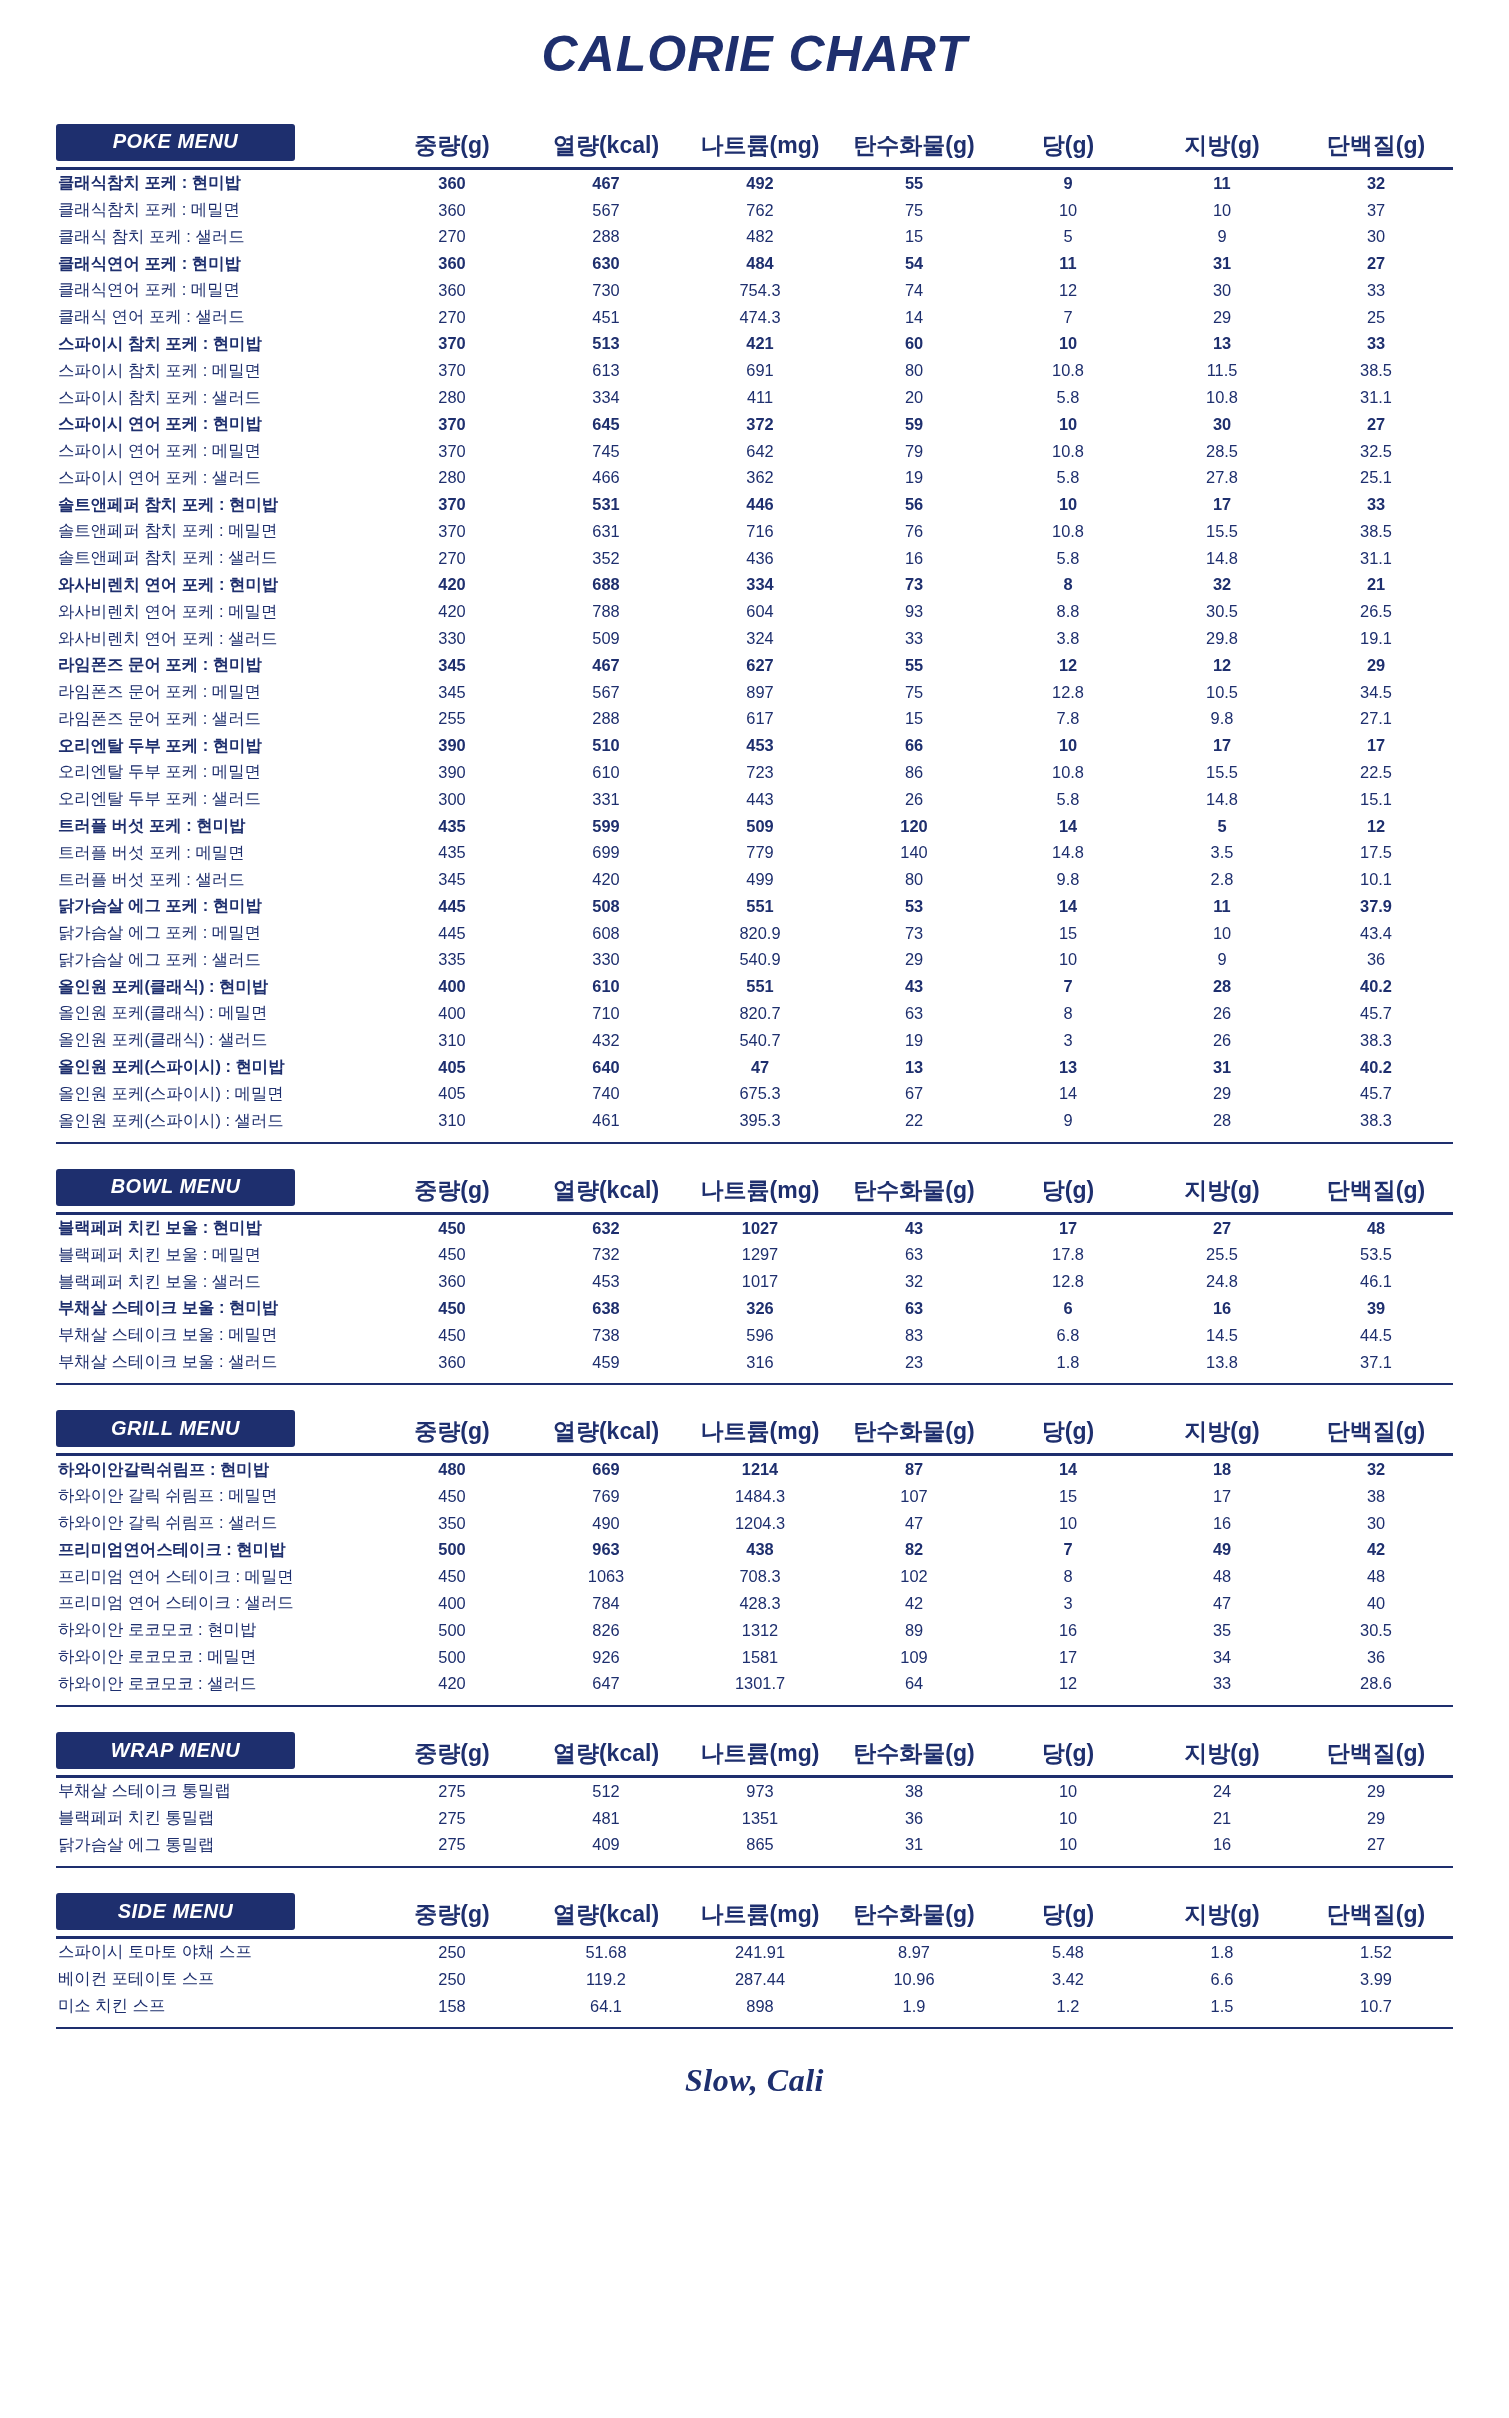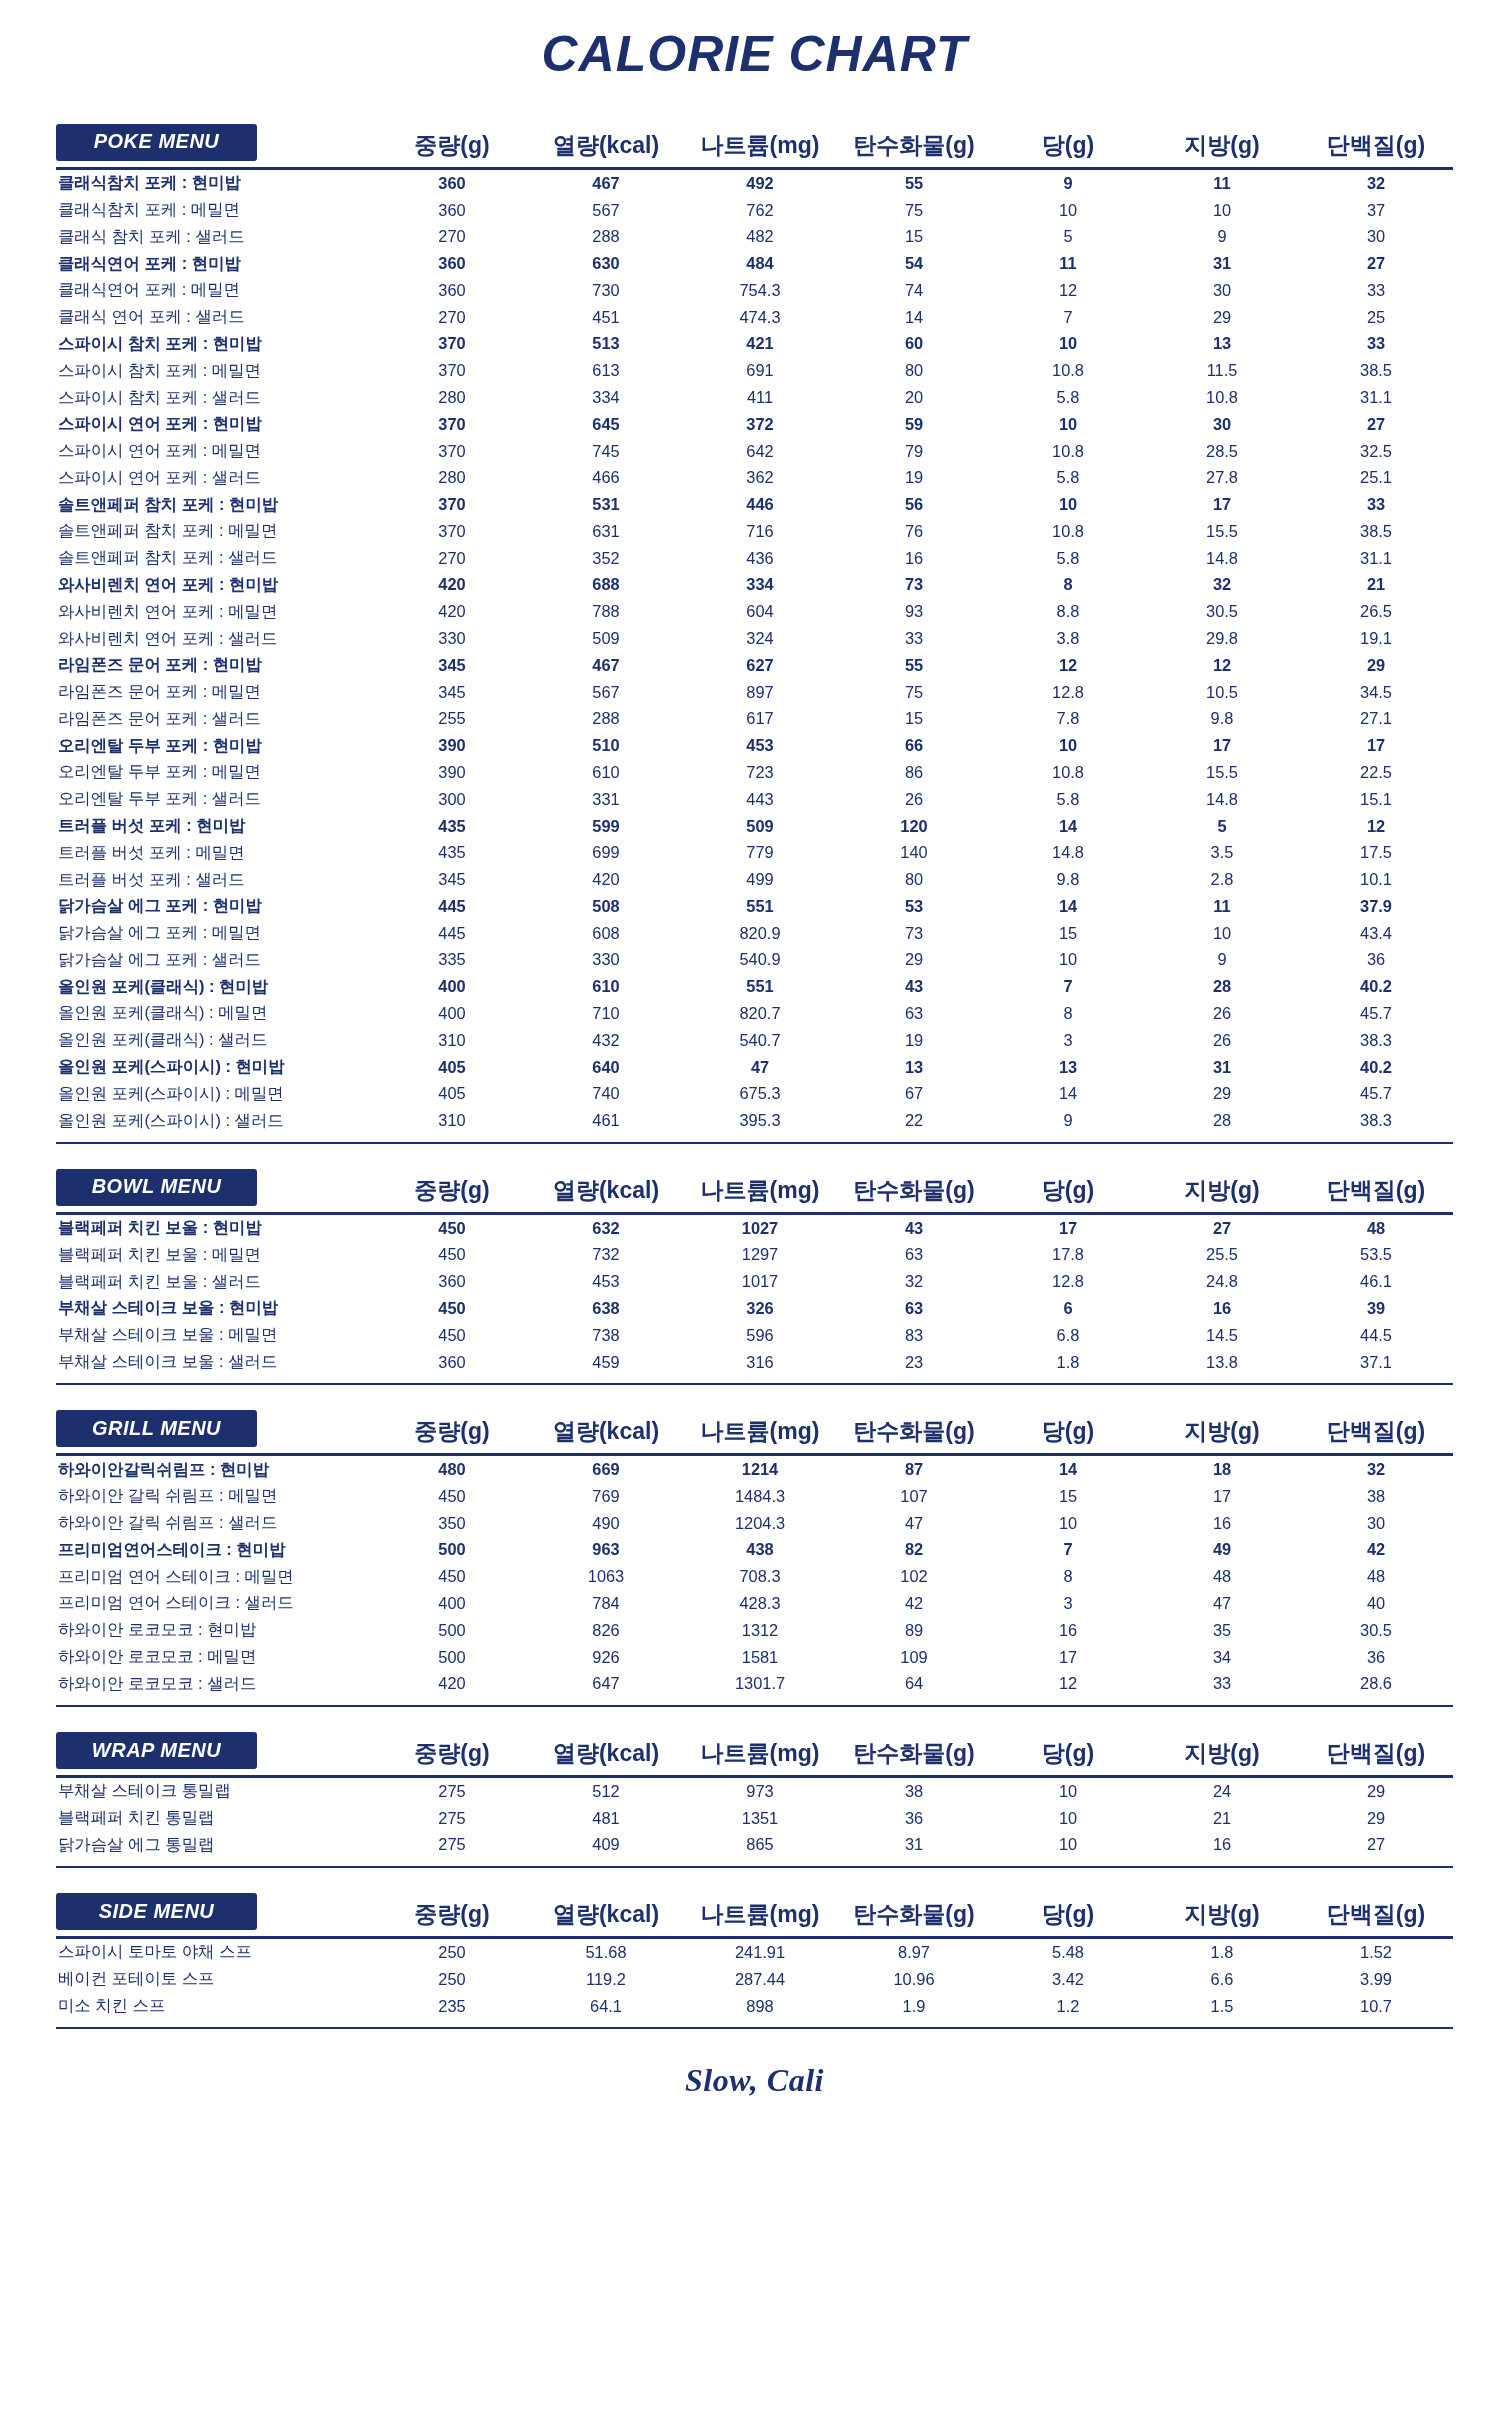--- a/index.html
+++ b/index.html
@@ -50,21 +50,21 @@
   }
   .cat-badge {
     display: inline-block;
     background: #1e2f6e;
     color: #ffffff;
     font-size: 20px;
     font-weight: bold;
     font-style: italic;
     letter-spacing: 0.5px;
     padding: 6.8px 0 7.7px 0;
-    width: 201px;
+    width: 239px;
     text-align: center;
     border-radius: 2.9px;
   }
   .col-head {
     text-align: center;
     font-size: 23px;
     font-weight: bold;
     color: #1e2f6e;
     padding-bottom: 3.9px;
   }
@@ -860,21 +860,21 @@
               <td class="num">250</td>
               <td class="num">119.2</td>
               <td class="num">287.44</td>
               <td class="num">10.96</td>
               <td class="num">3.42</td>
               <td class="num">6.6</td>
               <td class="num">3.99</td>
             </tr>
             <tr>
               <td class="name">미소 치킨 스프</td>
-              <td class="num">235</td>
+              <td class="num">158</td>
               <td class="num">64.1</td>
               <td class="num">898</td>
               <td class="num">1.9</td>
               <td class="num">1.2</td>
               <td class="num">1.5</td>
               <td class="num">10.7</td>
             </tr>
           </tbody>
           <tfoot>
             <tr class="rule-row">

